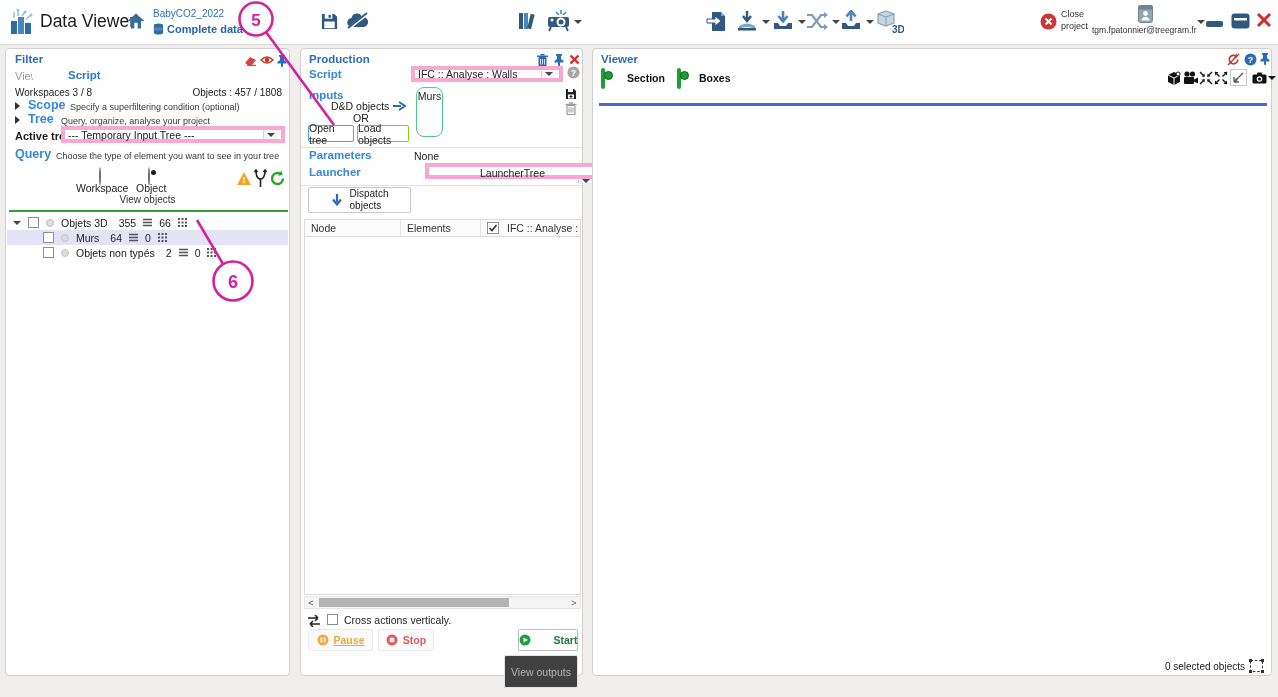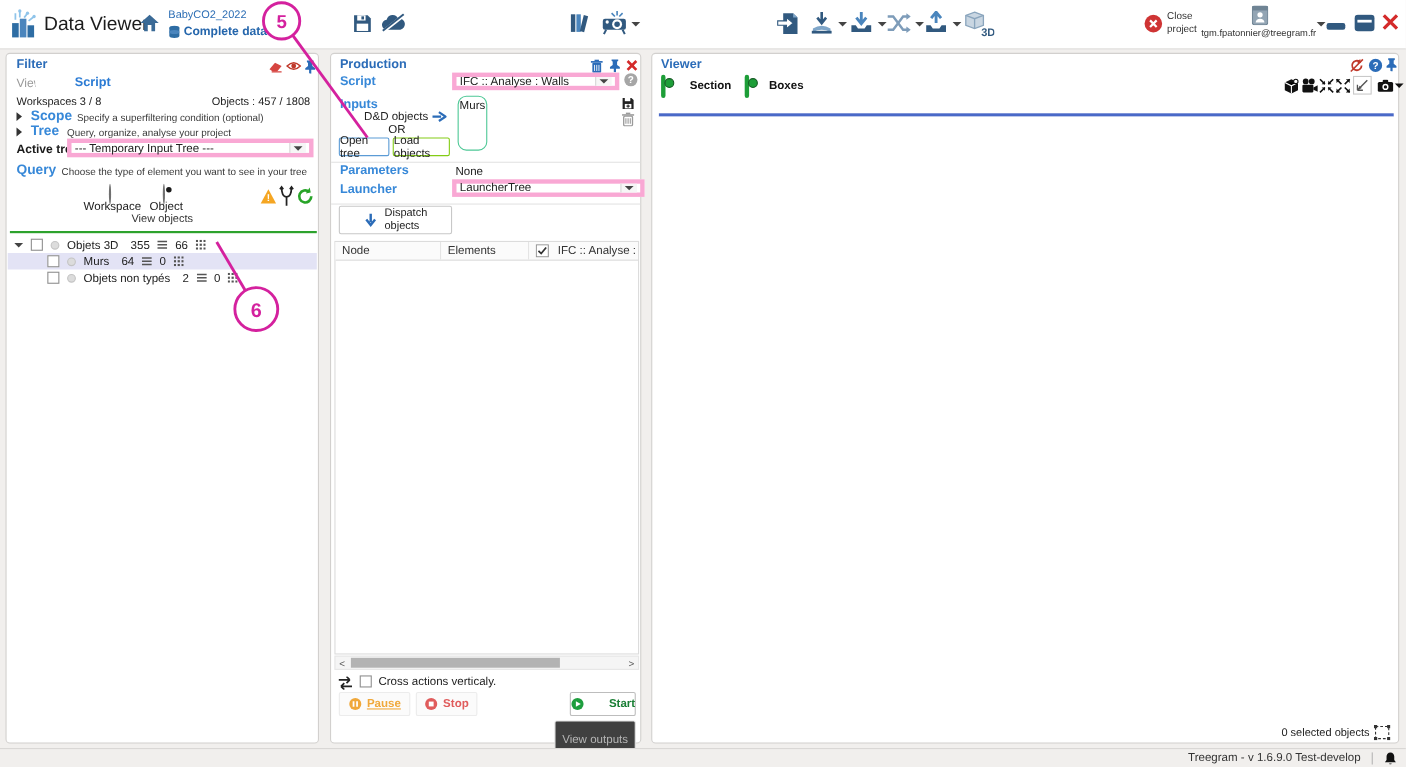--- a/index.html
+++ b/index.html
@@ -404,21 +404,21 @@
           <rect x="0.5" y="1.8" width="11" height="1.4" fill="#9a9a9a"></rect>
           <rect x="4" y="0.3" width="4" height="1.4" fill="#9a9a9a"></rect>
           <path d="M4 5.5 v5 M6 5.5 v5 M8 5.5 v5" stroke="#9a9a9a" stroke-width="1"></path>
         </svg>
     </span>
 
     <div class="divider" style="top:98px;"></div>
     <span class="abs blab" style="left:8px; top:100px;">Parameters</span>
     <span class="abs small" style="left:113px; top:101px;">None</span>
     <span class="abs blab" style="left:8px; top:117px;">Launcher</span>
-    <div class="sel" style="left:110px; top:114px; width:175px; height:16px;">
+    <div class="sel" style="left:124px; top:114px; width:175px; height:16px;flex-direction:column;">
       <span>LauncherTree</span>
       <span class="caretbox">
           <span class="tri-down"></span>
         </span>
     </div>
 
     <div class="divider" style="top:136px;"></div>
     <div class="btn" style="left:7px; top:138px; width:103px; height:26px; border-color:#c8c8c8; gap:7px;">
       <span class="ic">
           <svg width="12" height="13" viewBox="0 0 12 13">
@@ -582,30 +582,20 @@
       <svg width="15" height="14" viewBox="0 0 15 14">
           <rect x="1.5" y="1.5" width="12" height="11" fill="none" stroke="#333" stroke-width="1" stroke-dasharray="2.5 1.8"></rect>
           <rect x="0" y="0" width="3" height="3" fill="#333"></rect>
           <rect x="12" y="0" width="3" height="3" fill="#333"></rect>
           <rect x="0" y="11" width="3" height="3" fill="#333"></rect>
           <rect x="12" y="11" width="3" height="3" fill="#333"></rect>
         </svg>
     </span>
   </div>
 
-  <div class="statusbar">
-    <span style="font-size:10.5px; color:#333;">Treegram - v 1.6.9.0 Test-develop</span>
-    <span style="width:1px; height:11px; background:#b5b5b5; margin:0 10px;"></span>
-    <span class="ic" style="margin-right:8px;">
-      <svg width="12" height="13" viewBox="0 0 12 13">
-          <path d="M6 1 C3.8 1 2.5 2.6 2.5 4.8 V8 L1 10 H11 L9.5 8 V4.8 C9.5 2.6 8.2 1 6 1 Z" fill="#111"></path>
-          <path d="M4.8 11 a1.3 1.3 0 0 0 2.4 0 z" fill="#111"></path>
-        </svg>
-    </span>
-  </div>
 
   <svg class="abs" style="left:0; top:0; z-index:100; pointer-events:none;" width="1278" height="697" viewBox="0 0 1278 697">
     <line x1="266" y1="32" x2="334" y2="125" stroke="#d4219e" stroke-width="2.6"></line>
     <circle cx="256" cy="19" r="16.5" fill="#ffffff" stroke="#d4219e" stroke-width="2.6"></circle>
     <text x="256" y="25.5" font-size="17" font-weight="bold" fill="#d4219e" text-anchor="middle">5</text>
     <line x1="197" y1="220" x2="223" y2="264" stroke="#d4219e" stroke-width="2.6"></line>
     <circle cx="233" cy="281" r="19.5" fill="#ffffff" stroke="#d4219e" stroke-width="2.6"></circle>
     <text x="233" y="288" font-size="18" font-weight="bold" fill="#d4219e" text-anchor="middle">6</text>
   </svg>
 

